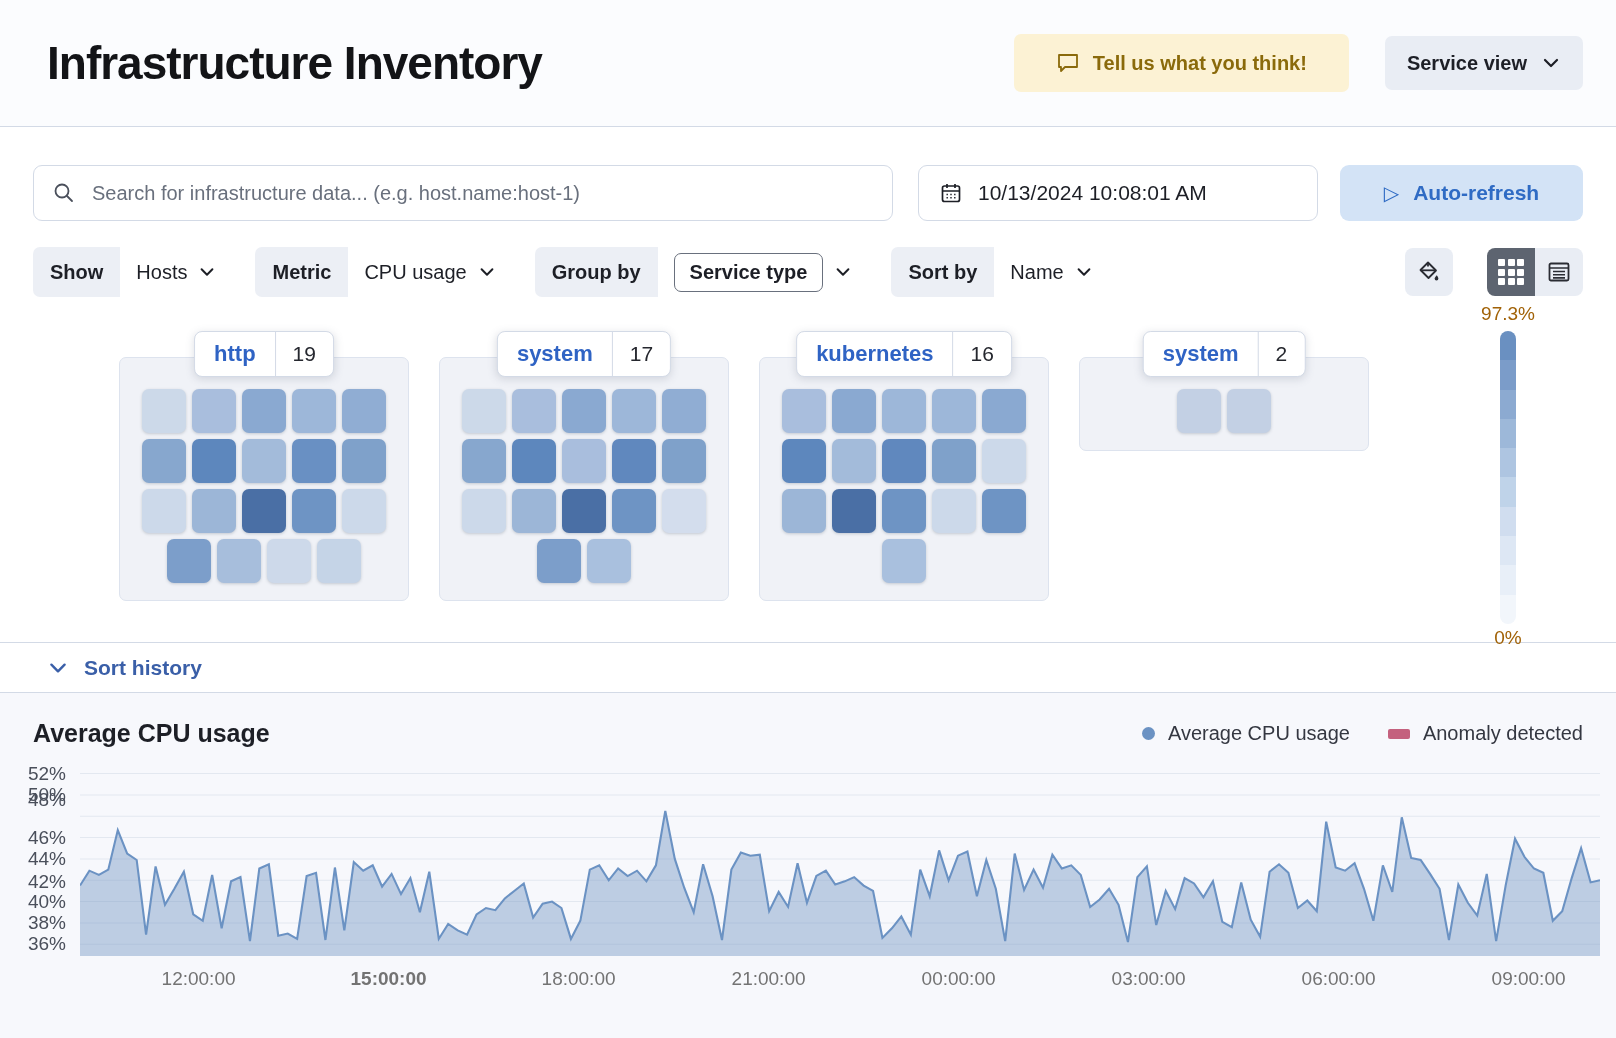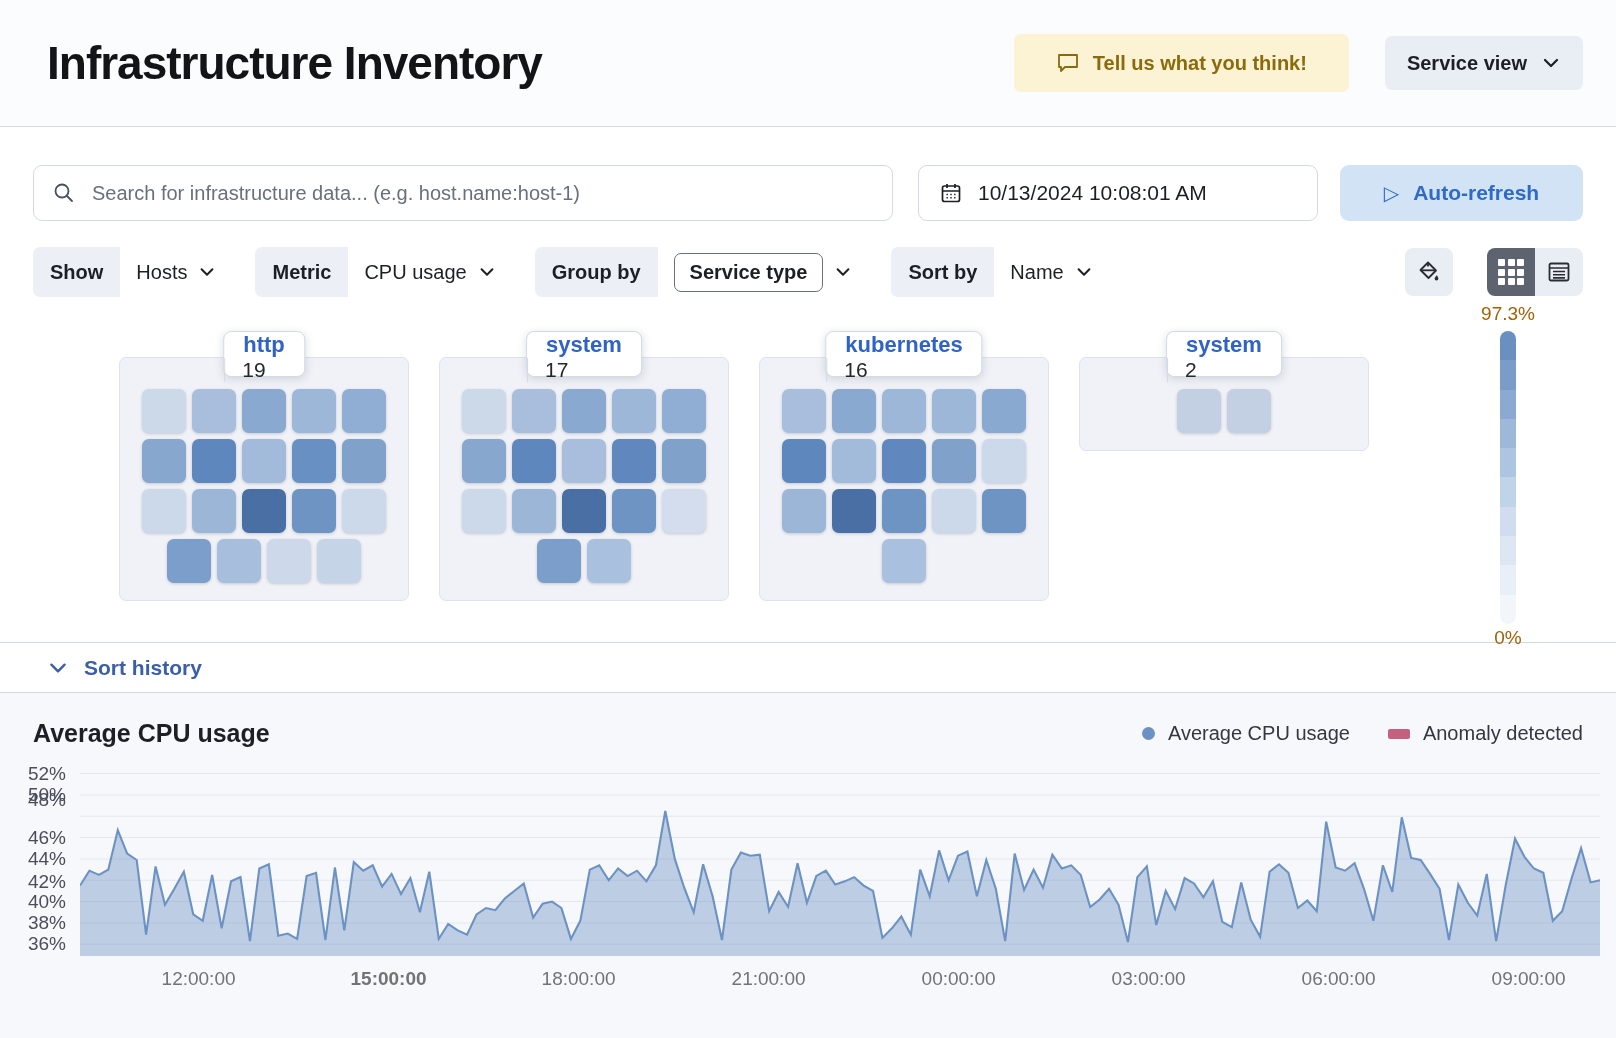--- a/index.html
+++ b/index.html
@@ -80,21 +80,21 @@
   .grid-glyph { display:grid; grid-template-columns:repeat(3,7px); grid-gap:2.5px; }
   .grid-glyph span { width:7px; height:7px; background:#fff; border-radius:1px; }
   
   .waffle-section { position:relative; height:345px; background:#fff; }
   .groups-row { display:flex; align-items:flex-start; gap:30px; padding:60px 0 0 119px; }
   .waffle-group { position:relative; width:290px; }
   .group-badge {
     position:absolute; top:-26px; left:50%; transform:translateX(-50%);
     background:#fff; border:1px solid #d3dae6; border-radius:8px;
     box-shadow:0 2px 8px rgba(96,106,128,.22);
-    display:flex; align-items:center; height:46px; z-index:2; cursor:pointer; white-space:nowrap;flex-direction:column;
+    display:flex; align-items:center; height:46px; z-index:2; cursor:pointer; white-space:nowrap;
   }
   .group-name { color:#2f63c4; font-weight:700; font-size:22px; padding:0 19px; }
   .group-count { border-left:1px solid #d3dae6; padding:0 17px; font-size:21px; color:#25272e; align-self:stretch; display:flex; align-items:center; }
   .group-panel {
     background:#f0f2f7; border:1px solid #dde3ee; border-radius:7px;
     padding:31px 20px 17px 20px; display:flex; flex-direction:column; gap:6px; align-items:center;
   }
   .tile-row { display:flex; gap:6px; justify-content:center; }
   .tile { width:44px; height:44px; border-radius:7px; box-shadow:0 1px 3px rgba(65,78,101,.25); cursor:pointer; }
   

